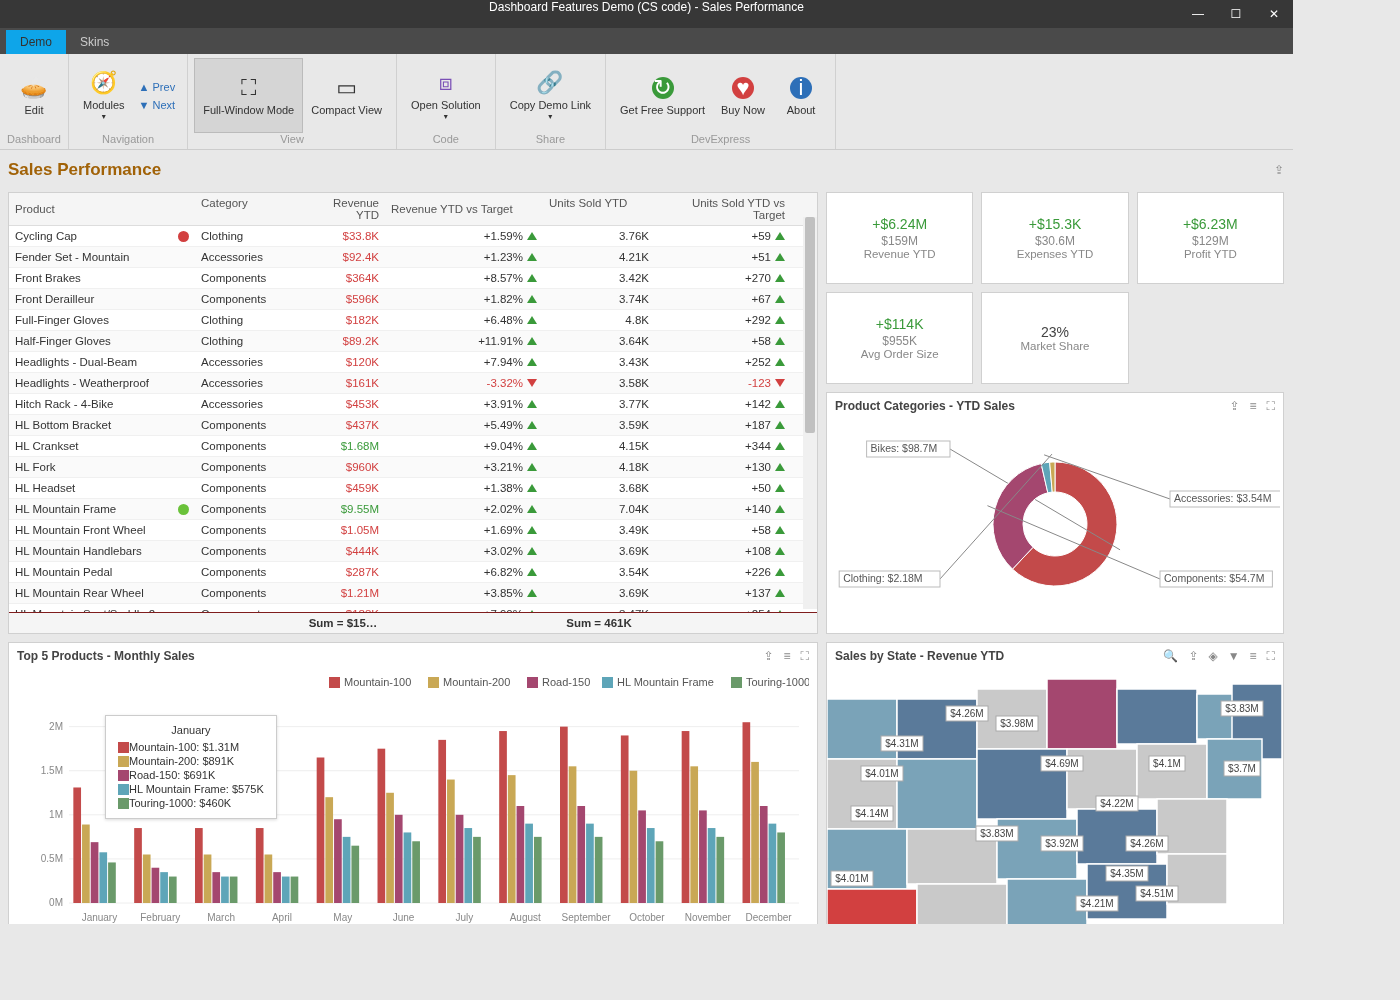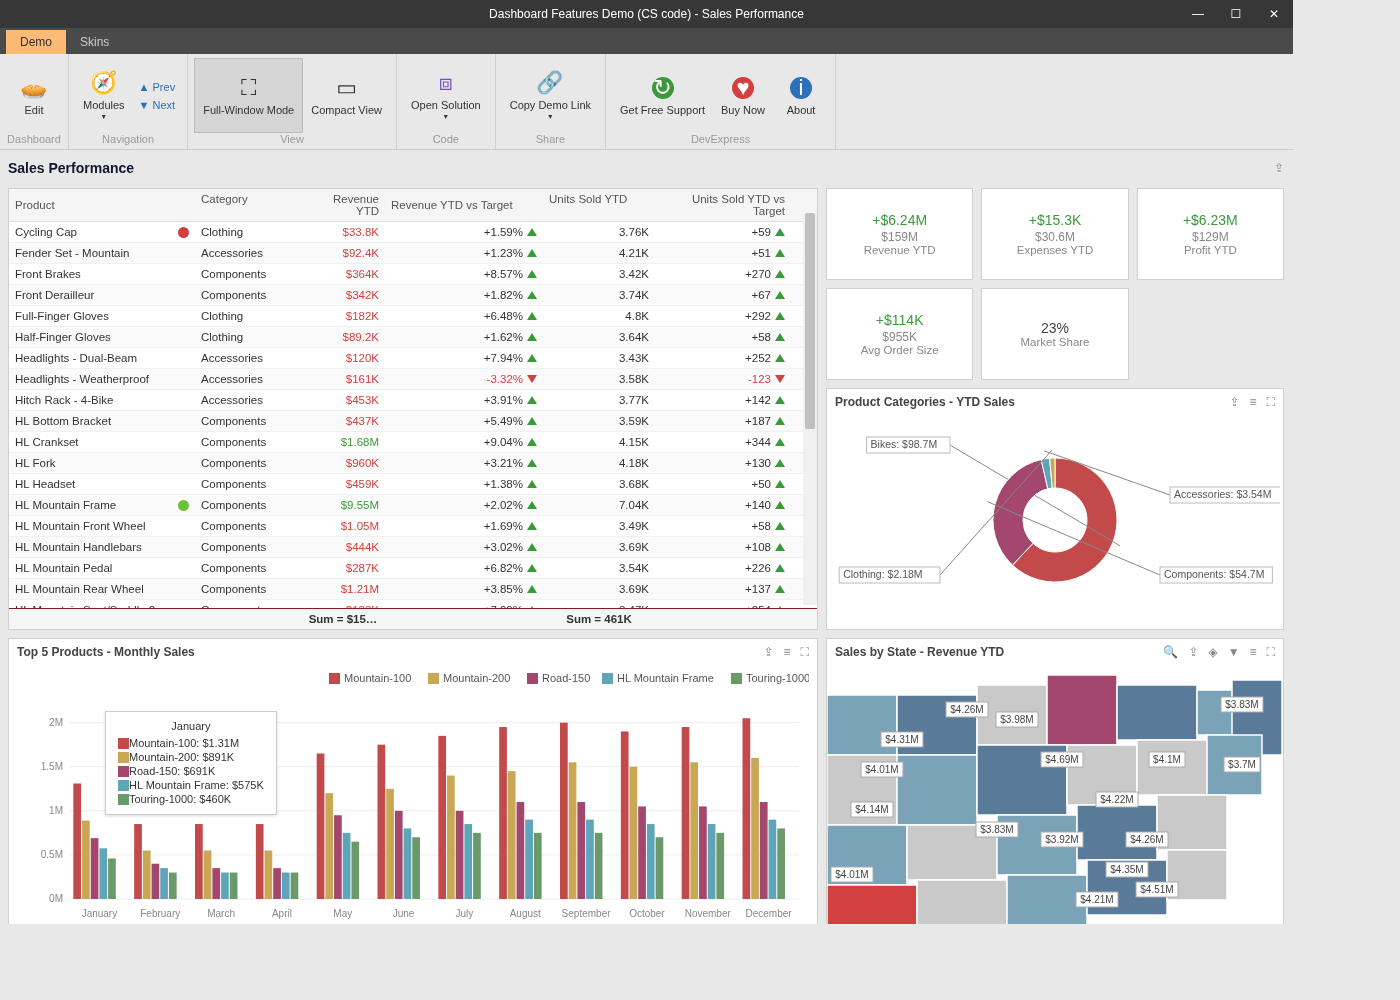--- a/index.html
+++ b/index.html
@@ -1,34 +1,34 @@
 <!DOCTYPE html>
 <html><head>
 <meta charset="utf-8">
 <style>
 *{box-sizing:border-box;margin:0;padding:0;font-family:"Segoe UI",Tahoma,sans-serif}
 body{background:#e8e8e8;width:1293px;height:924px;overflow:hidden;font-size:12px;color:#333}
-.titlebar{background:#373737;color:#fff;height:28px;display:flex;align-items:center;justify-content:center;position:relative;font-size:12px}
+.titlebar{background:#373737;color:#fff;height:28px;display:flex;justify-content:center;position:relative;font-size:12px}
 .titlebar .wbtns{position:absolute;right:0;top:0;display:flex}
 .titlebar .wbtn{width:38px;height:28px;display:flex;align-items:center;justify-content:center;color:#fff;cursor:pointer}
 .tabstrip{background:#4a4a4a;height:26px;display:flex;align-items:flex-end;padding-left:6px}
 .tabstrip .tab{padding:5px 14px;color:#ccc;font-size:12px;cursor:pointer}
-.tabstrip .tab.active{background:#fdba74;color:#333}
+.tabstrip .tab.active{background:#0ea5e9;color:#333}
 .ribbon{background:#e8e8e8;height:96px;border-bottom:1px solid #ccc;display:flex}
 .rgroup{border-right:1px solid #d0d0d0;padding:4px 6px 2px;display:flex;flex-direction:column}
 .rgroup .items{display:flex;flex:1}
 .rgroup .lbl{text-align:center;color:#999;font-size:11px;padding-bottom:2px}
 .rbtn{display:flex;flex-direction:column;align-items:center;justify-content:center;padding:2px 8px;cursor:pointer;min-width:56px;text-align:center;font-size:11px;line-height:1.2}
 .rbtn.active{background:#d5d5d5;border:1px solid #bbb}
 .rbtn .ic{width:28px;height:28px;display:flex;align-items:center;justify-content:center;font-size:22px;margin-bottom:2px}
 .navcol{display:flex;flex-direction:column;justify-content:center;padding:0 6px;font-size:11px;color:#2d6fb8}
 .navcol div{padding:3px 0;cursor:pointer}
 .content{padding:8px;display:grid;grid-template-columns:810px 458px;grid-template-rows:auto 1fr;gap:8px}
 .dashtitle{grid-column:1/3;display:flex;align-items:center;justify-content:space-between;padding:2px 0 4px}
-.dashtitle h2{font-size:14px;font-weight:600;color:#0f172a}
+.dashtitle h2{font-size:17px;font-weight:600;color:#a16207}
 .card{background:#fff;border:1px solid #d0d0d0}
 .grid-card{height:442px;display:flex;flex-direction:column}
 .ghdr{display:flex;background:#f5f5f5;border-bottom:1px solid #ddd;font-size:11.5px;color:#555}
 .ghdr>div,.grow>div{padding:4px 6px}
 .gbody{flex:1;overflow-y:auto}
 .grow{display:flex;font-size:11.5px;border-bottom:1px solid #f0f0f0;align-items:center}
 .grow:nth-child(even){background:#fafafa}
 .c-prod{width:186px;display:flex;align-items:center;justify-content:space-between}
 .c-cat{width:106px}
 .c-rev{width:84px;text-align:right;color:#d24040}
@@ -226,21 +226,21 @@
             <div class="c-ust">
               <span style="color:#333">+270</span>
               <span class="tri up"></span>
             </div>
           </div>
           <div class="grow">
             <div class="c-prod">
               <span>Front Derailleur</span>
             </div>
             <div class="c-cat">Components</div>
-            <div class="c-rev ">$342K</div>
+            <div class="c-rev ">$596K</div>
             <div class="c-rvt">
               <span style="color:#333">+1.82%</span>
               <span class="tri up"></span>
             </div>
             <div class="c-us">3.74K</div>
             <div class="c-ust">
               <span style="color:#333">+67</span>
               <span class="tri up"></span>
             </div>
           </div>
@@ -260,21 +260,21 @@
               <span class="tri up"></span>
             </div>
           </div>
           <div class="grow">
             <div class="c-prod">
               <span>Half-Finger Gloves</span>
             </div>
             <div class="c-cat">Clothing</div>
             <div class="c-rev ">$89.2K</div>
             <div class="c-rvt">
-              <span style="color:#333">+1.62%</span>
+              <span style="color:#333">+11.91%</span>
               <span class="tri up"></span>
             </div>
             <div class="c-us">3.64K</div>
             <div class="c-ust">
               <span style="color:#333">+58</span>
               <span class="tri up"></span>
             </div>
           </div>
           <div class="grow">
             <div class="c-prod">

